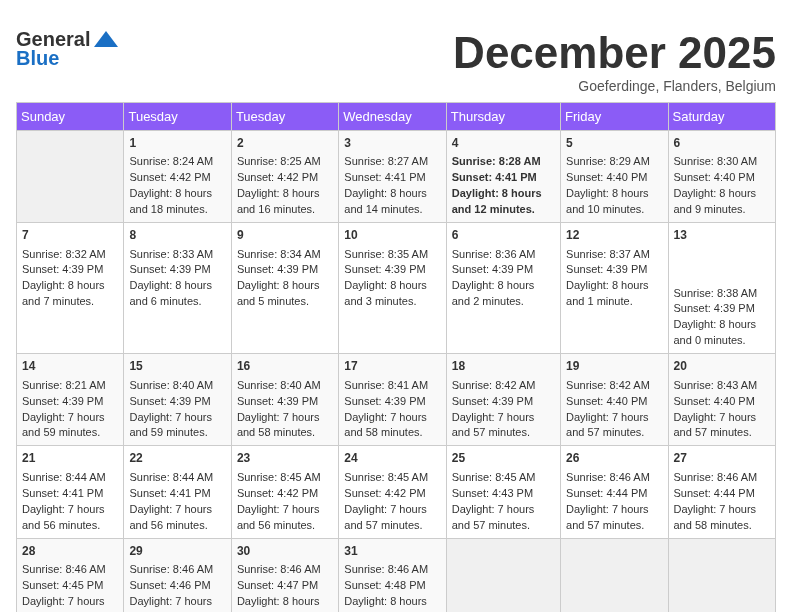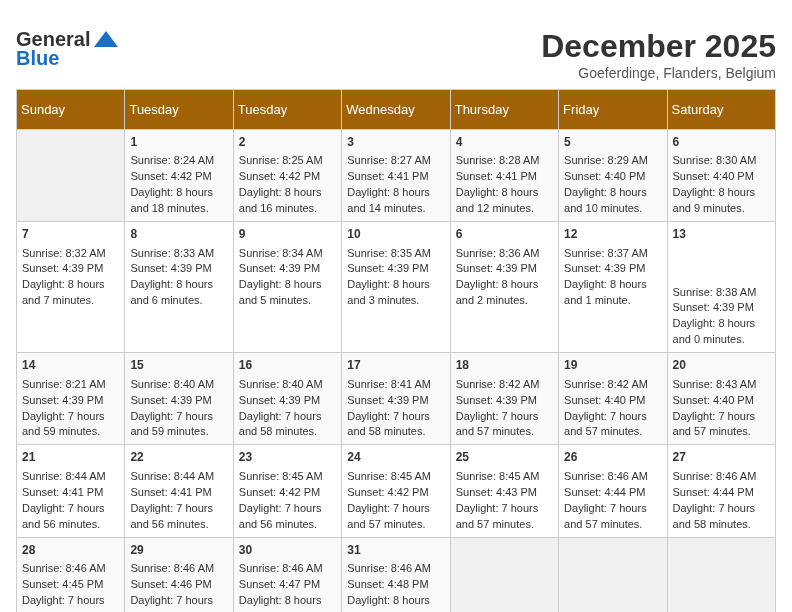--- a/index.html
+++ b/index.html
@@ -19,37 +19,37 @@
     }
     .logo {
       display: flex;
       flex-direction: column;
       align-items: flex-start;
     }
     .title-block {
       text-align: right;
     }
     .month-title {
-      font-size: 32px;
+      font-size: 44px;
       font-weight: bold;
       color: #333;
     }
     .location {
       font-size: 14px;
       color: #555;
     }
     table {
       width: 100%;
       border-collapse: collapse;
       font-size: 11px;
     }
     thead tr th {
-      background-color: #a16207;
+      background-color: #8b5cf6;
       color: #fff;
-      padding: 12px 4px;
+      padding: 6px 4px;
       text-align: left;
       font-size: 13px;
       font-weight: normal;
       border: 1px solid #ccc;
     }
     tbody tr td {
       vertical-align: top;
       border: 1px solid #ccc;
       padding: 4px 5px;
       min-height: 80px;
@@ -126,21 +126,21 @@
         </td>
         <td>
           <span class="day-num">3</span>
           <div class="cell-content" style="white-space: pre-line;">Sunrise: 8:27 AM
 Sunset: 4:41 PM
 Daylight: 8 hours
 and 14 minutes.</div>
         </td>
         <td>
           <span class="day-num">4</span>
-          <div class="cell-content" style="white-space: pre-line;">Sunrise: 8:28 AM
+          <div class="cell-content" style="white-space: pre-line; font-weight: bold;">Sunrise: 8:28 AM
 Sunset: 4:41 PM
 Daylight: 8 hours
 and 12 minutes.</div>
         </td>
         <td>
           <span class="day-num">5</span>
           <div class="cell-content" style="white-space: pre-line;">Sunrise: 8:29 AM
 Sunset: 4:40 PM
 Daylight: 8 hours
 and 10 minutes.</div>

